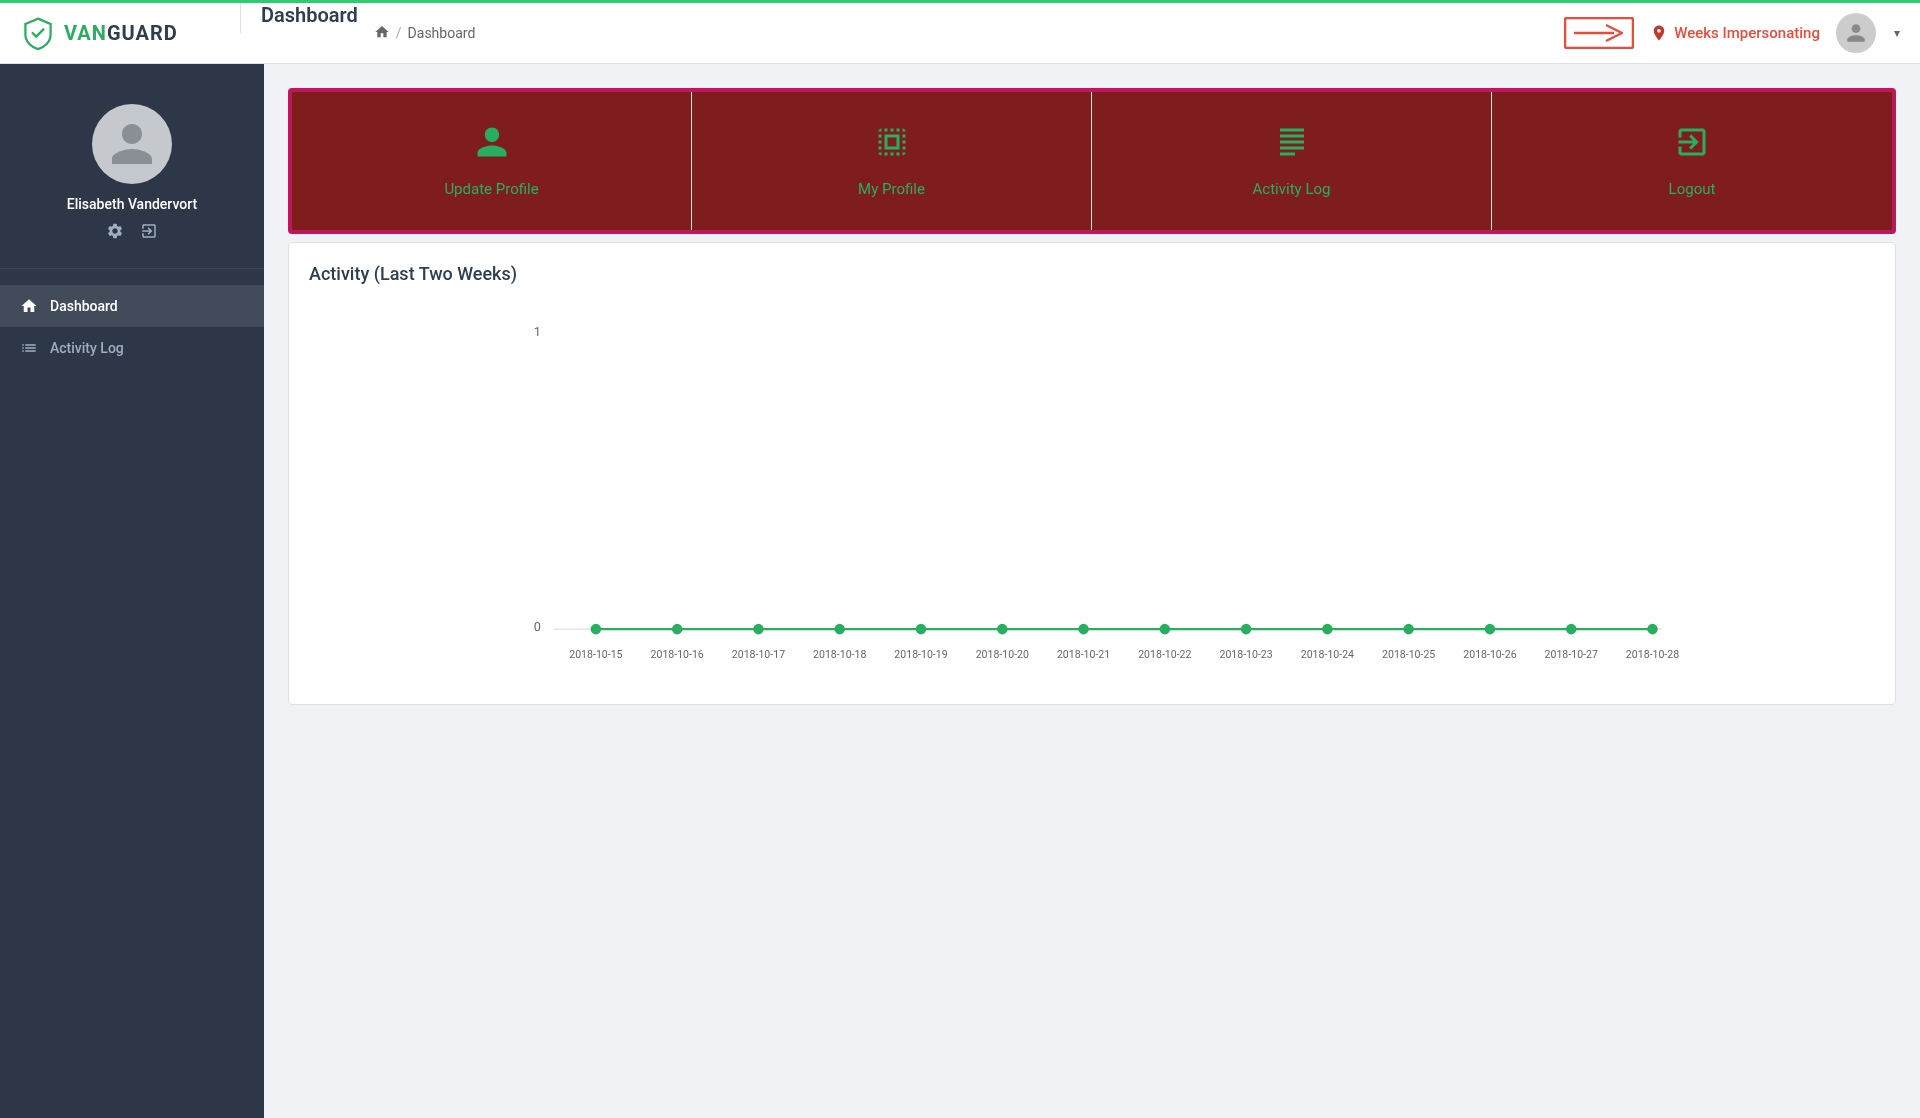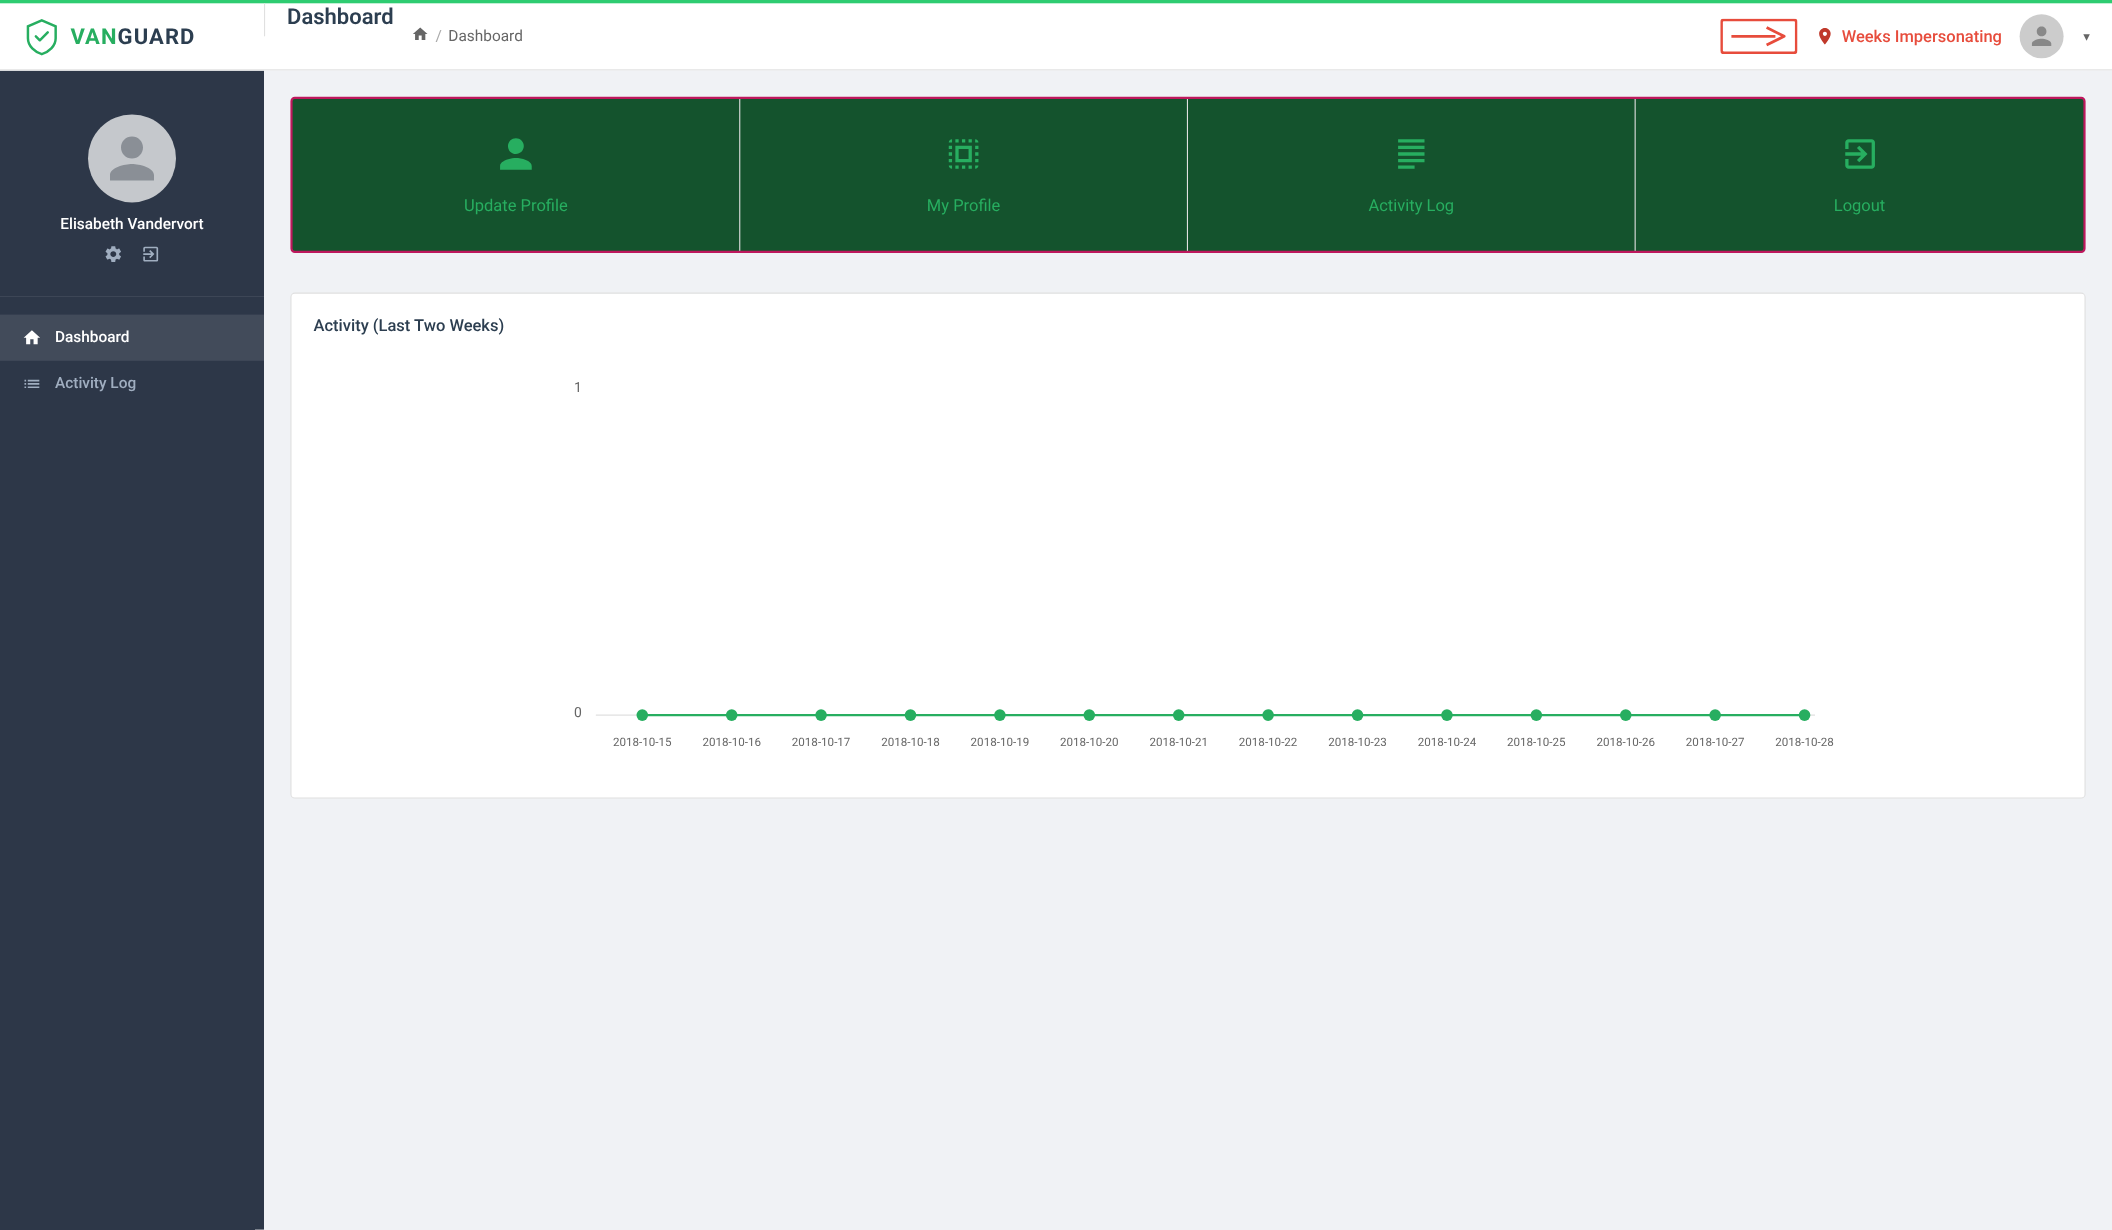--- a/index.html
+++ b/index.html
@@ -91,21 +91,21 @@
 
     
     .main-layout {
       display: flex;
       flex: 1;
       overflow: hidden;
     }
 
     
     .sidebar {
-      width: 240px;
+      width: 264px;
       background: #2d3748;
       flex-shrink: 0;
       display: flex;
       flex-direction: column;
       padding-top: 20px;
       overflow-y: auto;
     }
     .sidebar-user {
       display: flex;
       flex-direction: column;
@@ -169,24 +169,24 @@
       overflow-y: auto;
       padding: 24px;
       background: #f0f2f5;
     }
 
     
     .quick-cards {
       display: grid;
       grid-template-columns: repeat(4, 1fr);
       gap: 0;
-      background: #14532d;
-      border: 2px solid #be185d;
+      background: #7f1d1d;
+      border: 4px solid #be185d;
       border-radius: 4px;
-      margin-bottom: 36px;
+      margin-bottom: 8px;
     }
     .quick-card {
       display: flex;
       flex-direction: column;
       align-items: center;
       justify-content: center;
       padding: 32px 20px;
       cursor: pointer;
       border-right: 1px solid #e0e0e0;
       transition: background 0.15s;
@@ -204,21 +204,21 @@
     }
 
     
     .activity-section {
       background: #fff;
       border: 1px solid #e0e0e0;
       border-radius: 4px;
       padding: 20px;
     }
     .activity-title {
-      font-size: 15px;
+      font-size: 18px;
       font-weight: 500;
       color: #2c3e50;
       margin-bottom: 20px;
     }
 
     
     .chart-container {
       position: relative;
       width: 100%;
       height: 380px;

